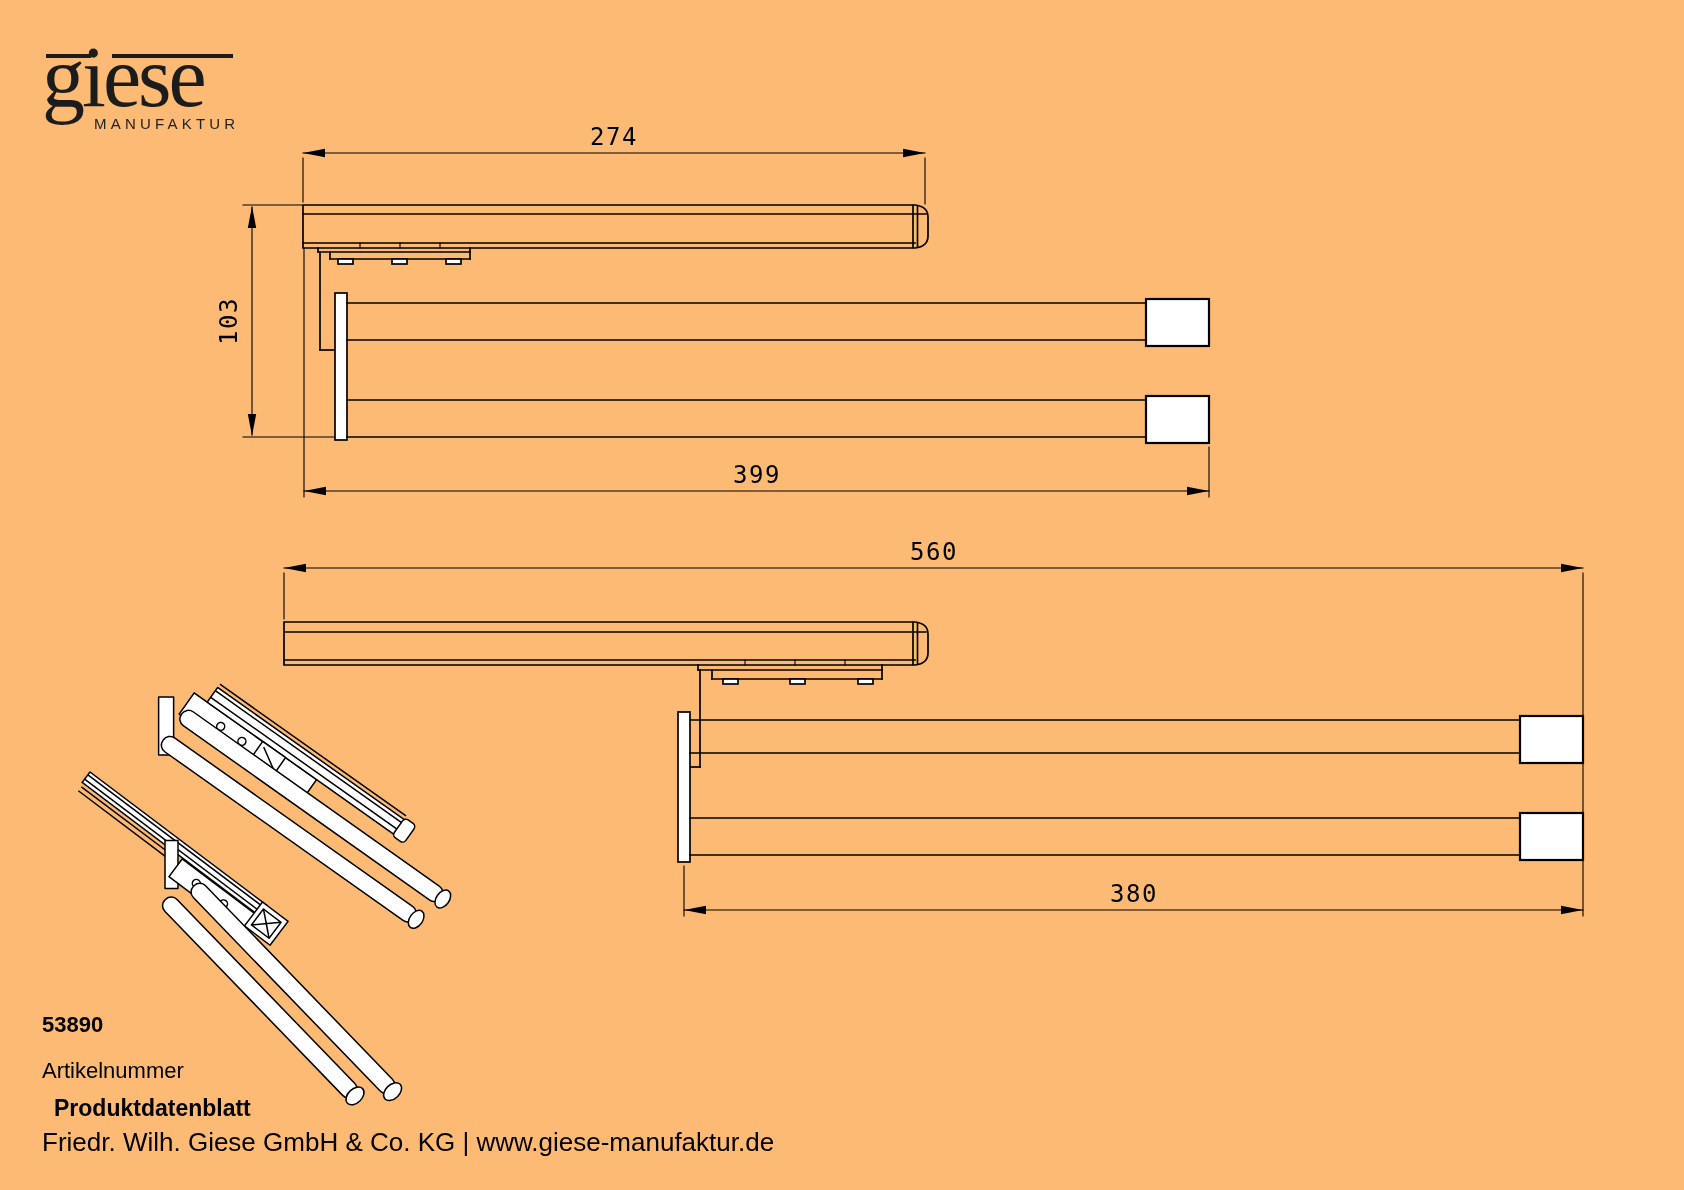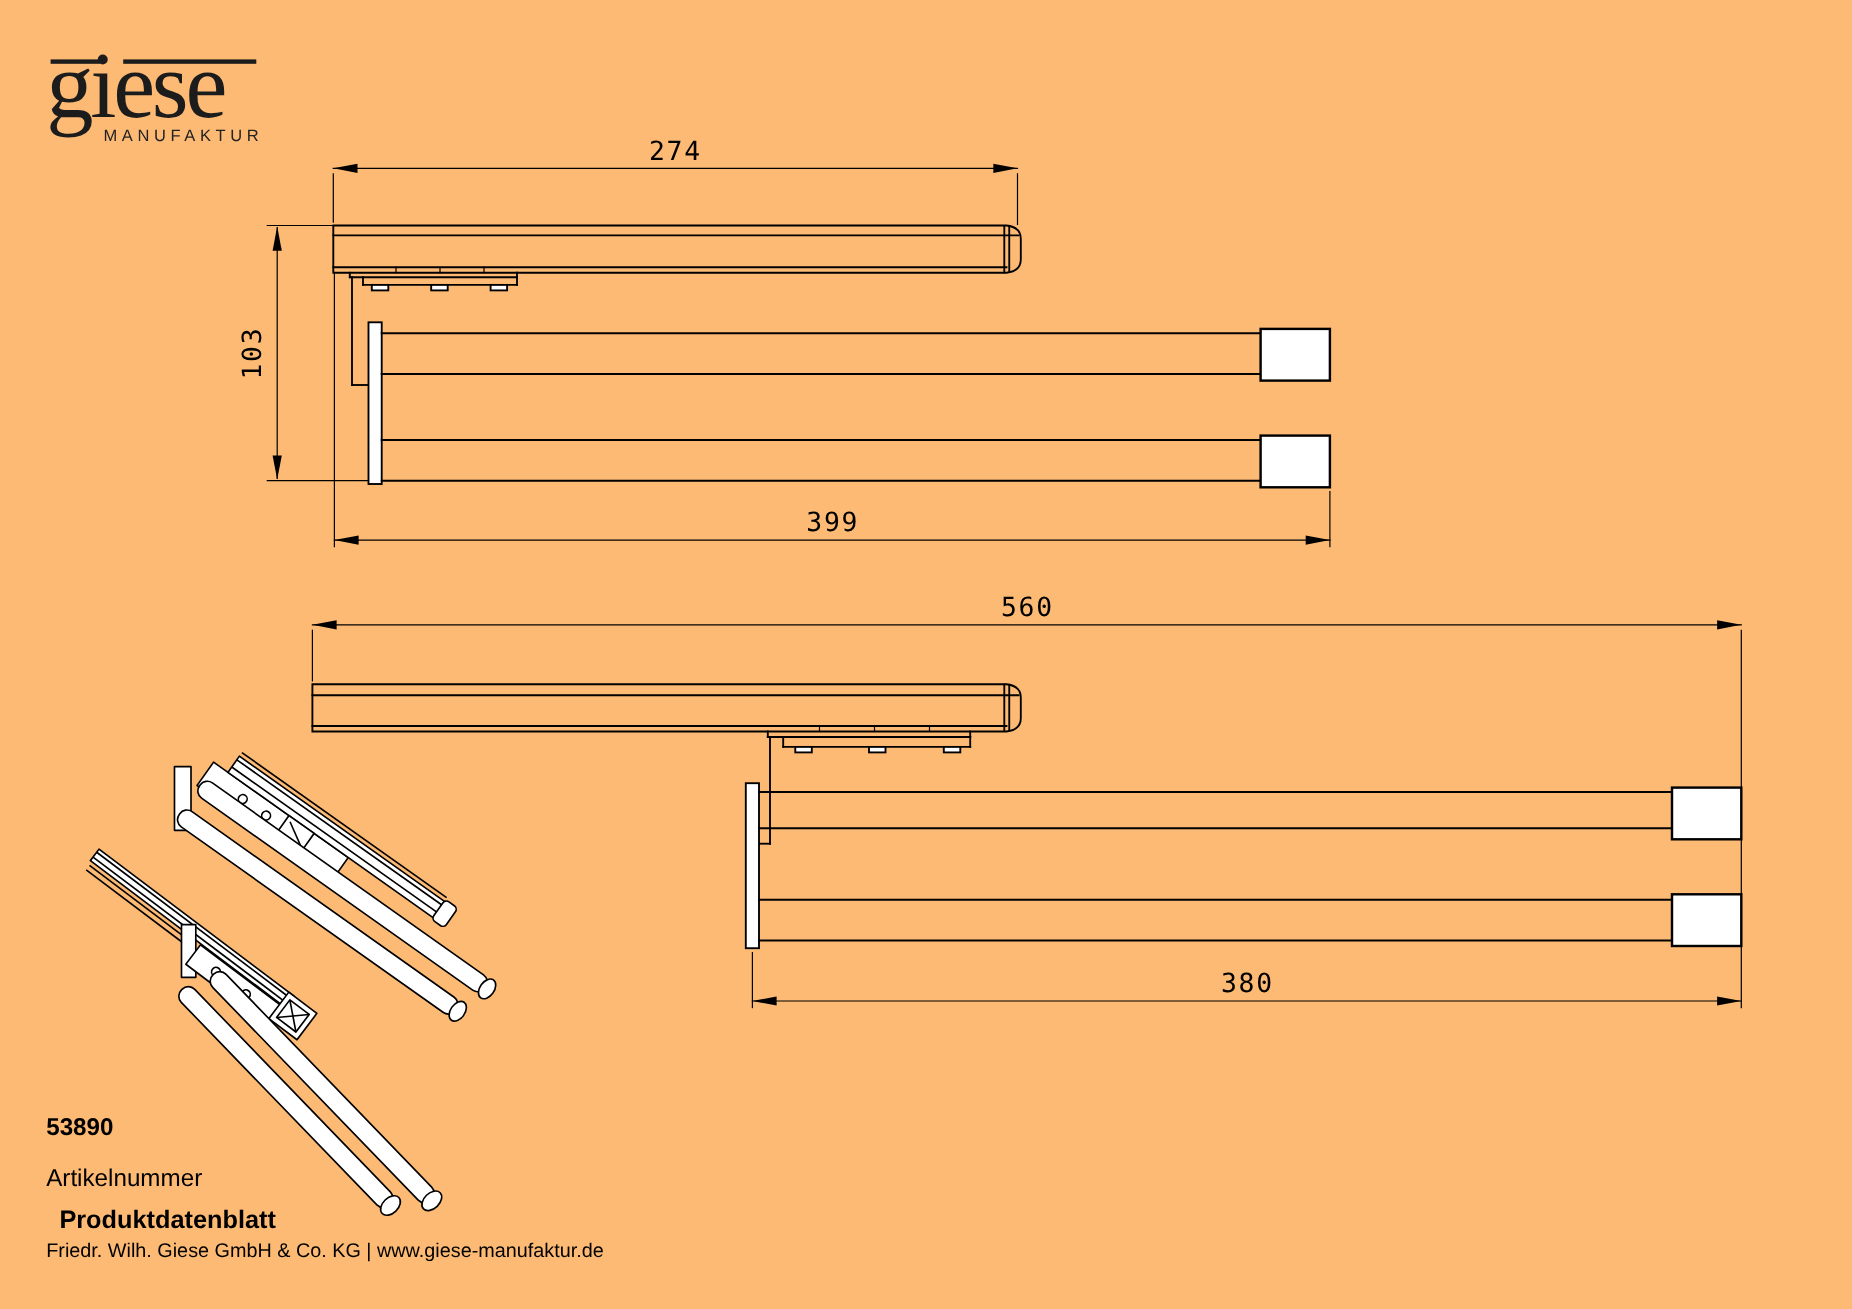--- a/index.html
+++ b/index.html
@@ -31,21 +31,21 @@
   .dimtext{
     font-family:"DejaVu Sans Mono", monospace;
     font-size:24px;letter-spacing:1.5px;fill:#000;
   }
   
   .meta{position:absolute;left:42px;font-size:22px;color:#000;}
   .meta.bold{font-weight:bold;}
   .m-number{top:1012px;}
   .m-numlabel{top:1058px;}
   .m-doctype{top:1095px;font-size:23px;margin-left:12px;}
-  .m-company{top:1127px;font-size:18px;}
+  .m-company{top:1127px;font-size:26px;}
 </style>
 </head>
 <body>
 
 <div class="page">
 
   <div class="logo">
     <div class="bar bar1"></div>
     <div class="bar bar2"></div>
     <div class="brand">giese</div>

